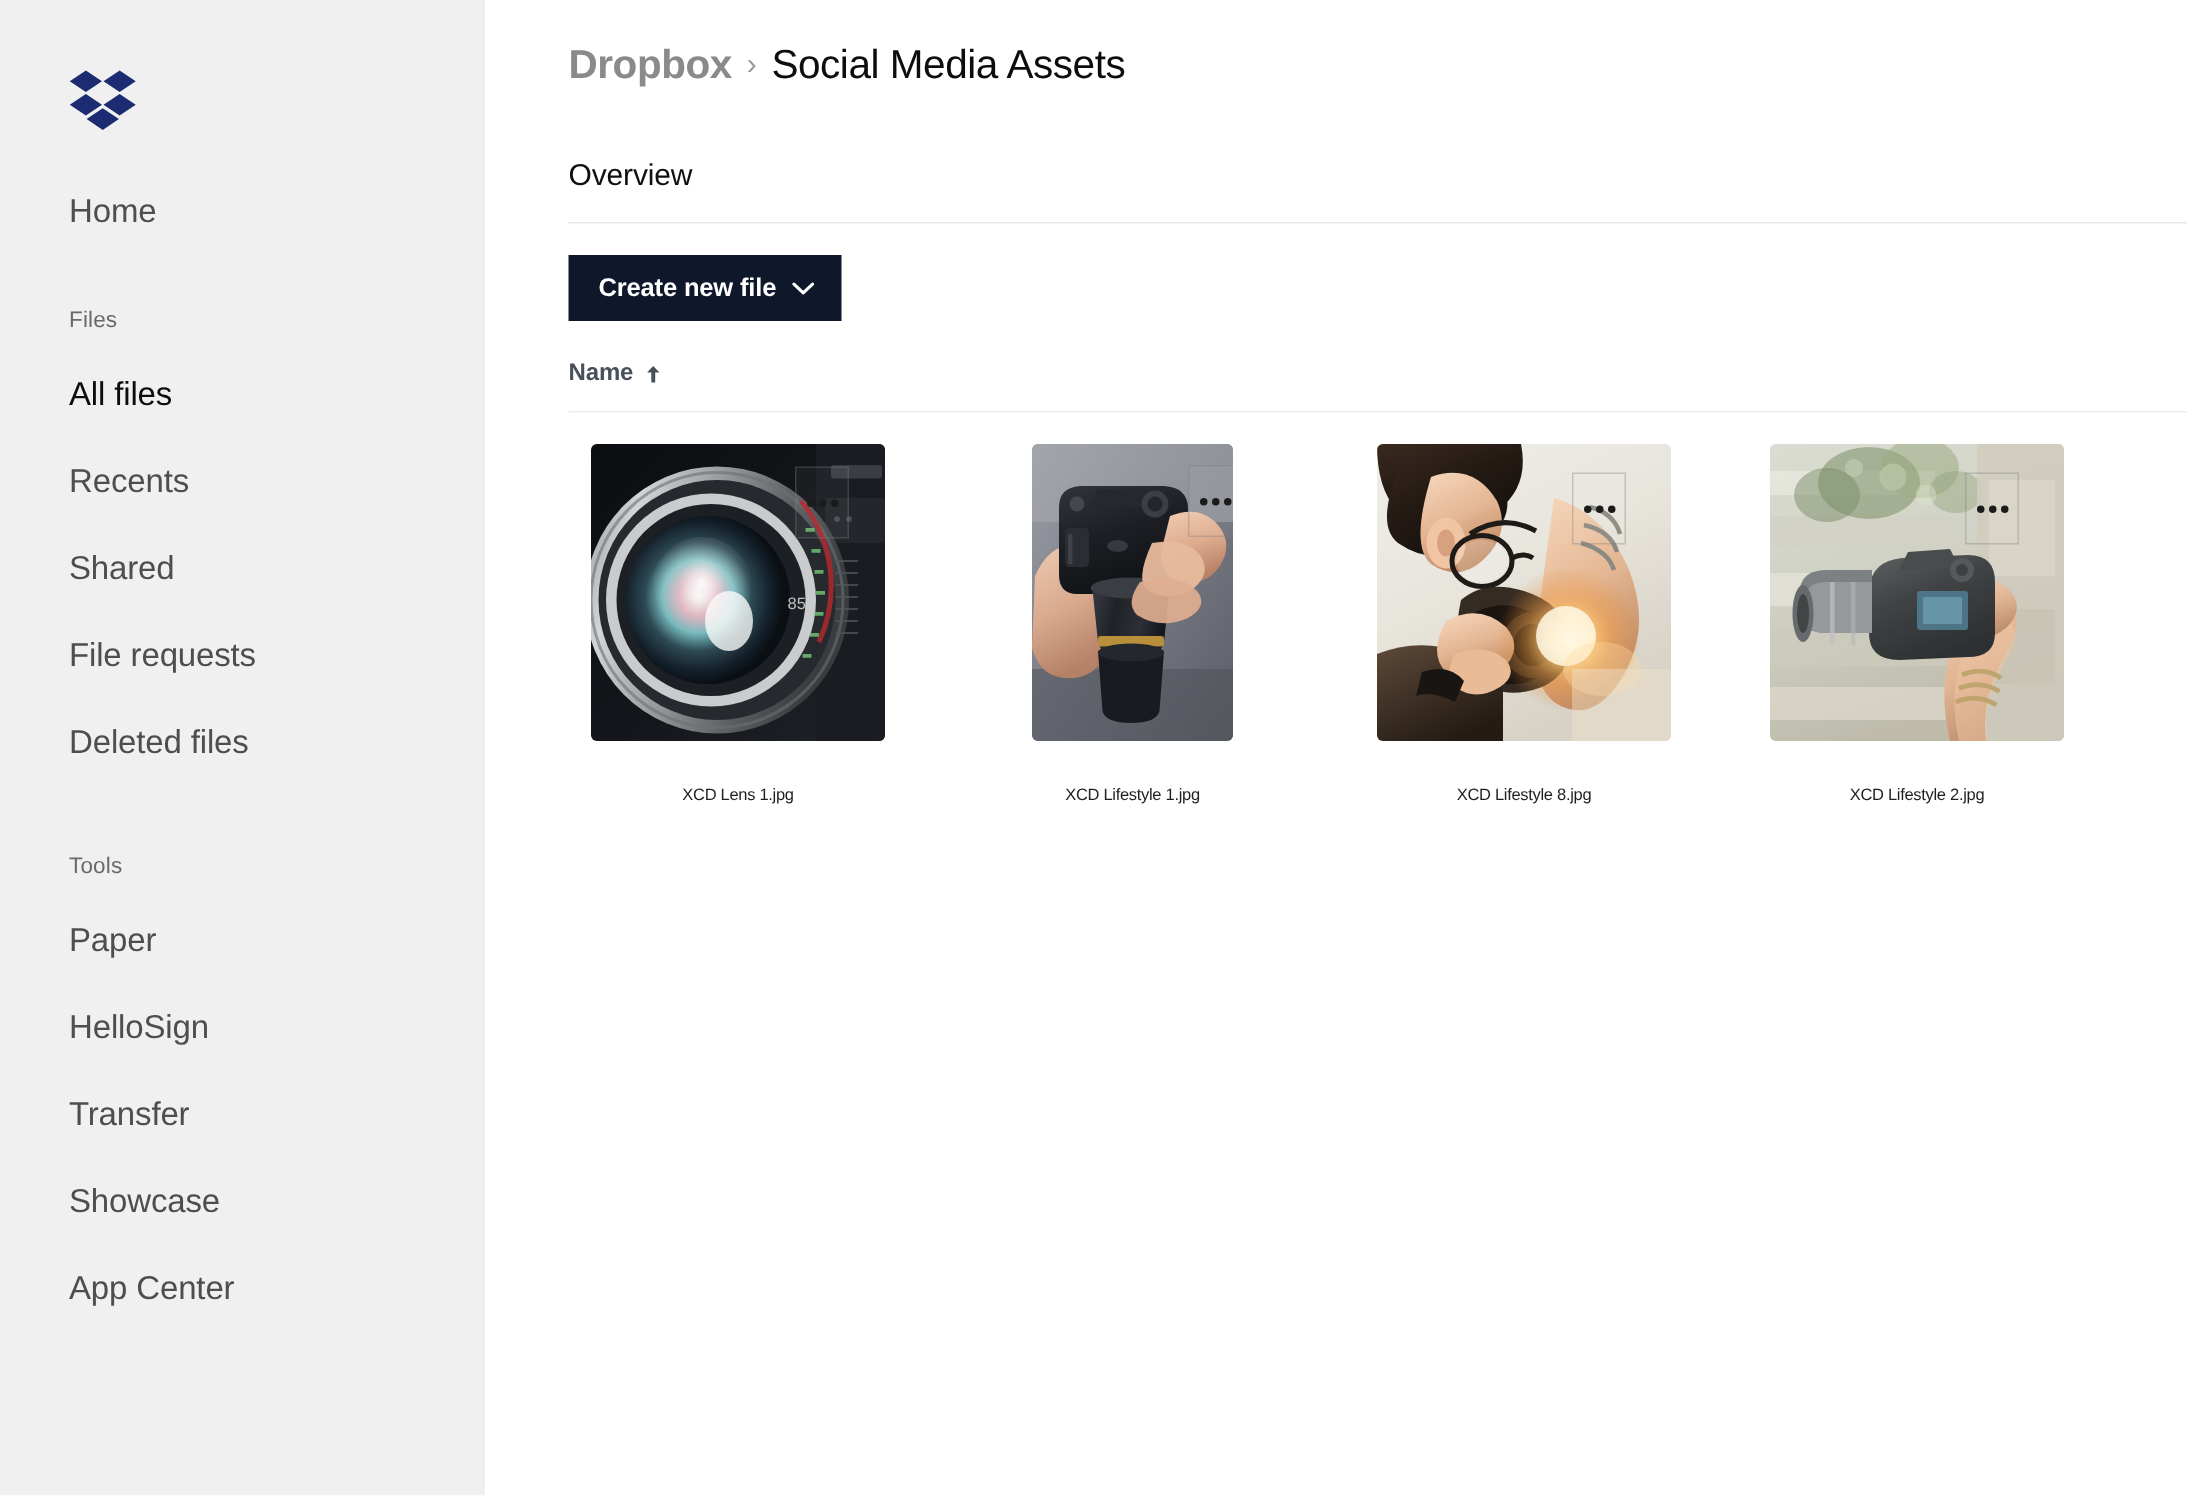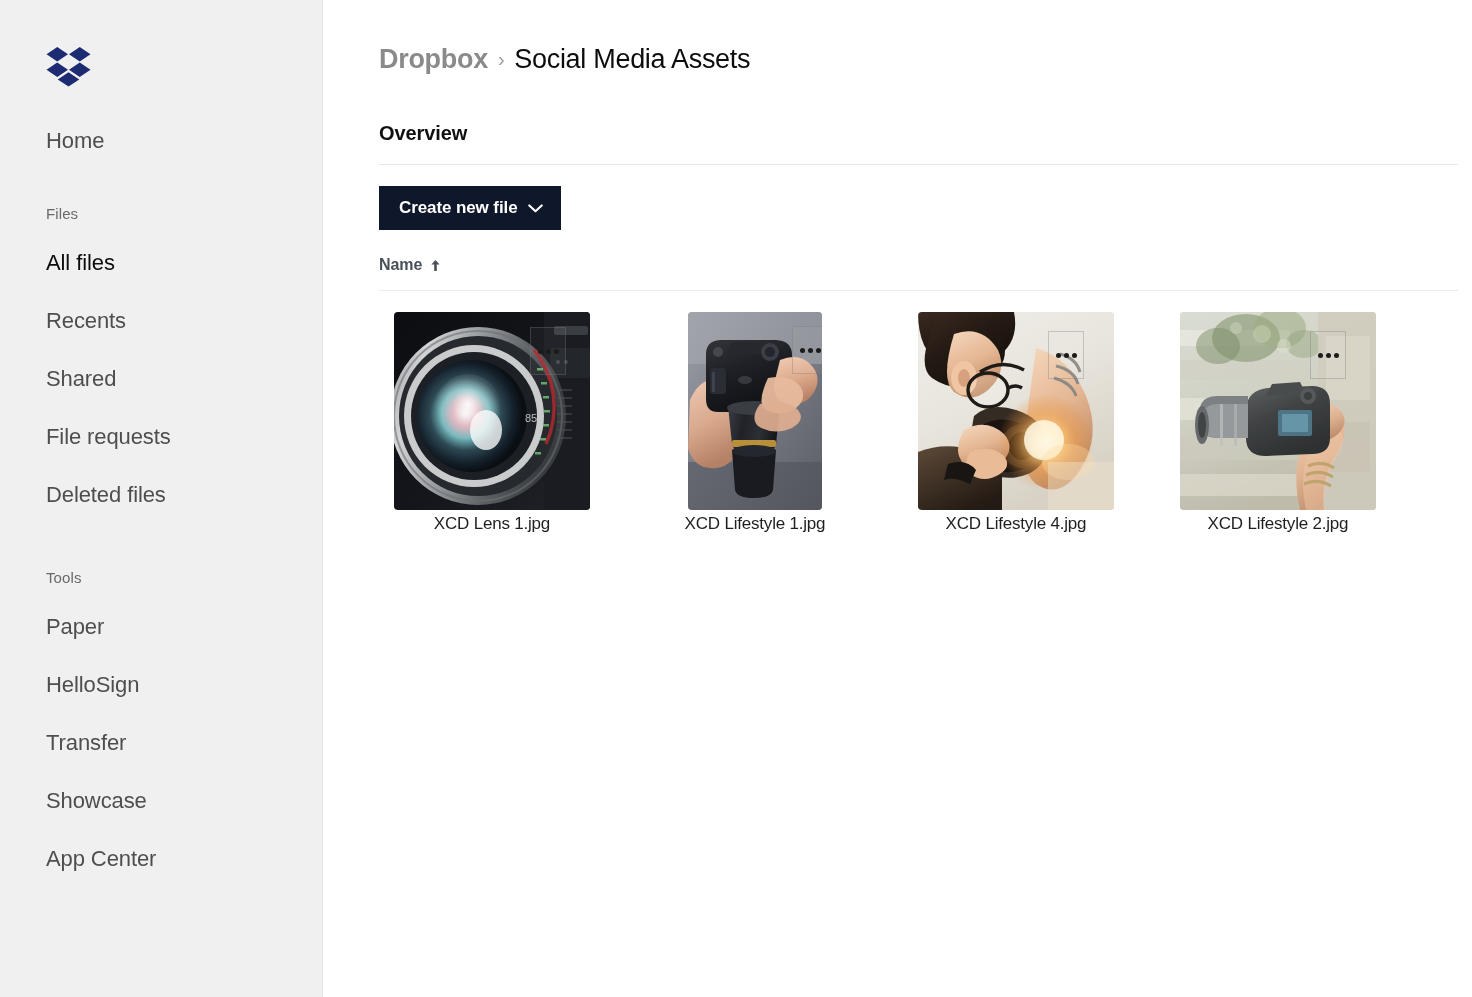--- a/index.html
+++ b/index.html
@@ -66,21 +66,21 @@
     flex: 1;
     height: 997px;
     background: #ffffff;
     padding: 0 0 0 56px;
     position: relative;
   }
 
   .breadcrumb {
     display: flex;
     align-items: center;
-    padding-top: 44px;
+    padding-top: 28px;
     font-size: 27px;
     letter-spacing: -0.3px;
   }
   .crumb-root {
     color: #8a8a8a;
     font-weight: 700;
     cursor: pointer;
   }
   .crumb-sep {
     color: #9a9a9a;
@@ -89,21 +89,21 @@
     font-weight: 400;
   }
   .crumb-current {
     color: #0d0d0d;
     font-weight: 400;
   }
 
   .section-title {
     margin-top: 47px;
     font-size: 20px;
-    font-weight: 700;
+    font-weight: 400;
     color: #101010;
     letter-spacing: -0.1px;
   }
 
   .divider {
     margin-top: 19px;
     margin-right: 14px;
     height: 1px;
     background: #e8e8e8;
   }
@@ -180,23 +180,23 @@
     cursor: pointer;
   }
   .more-btn .dot {
     width: 5px; height: 5px;
     border-radius: 50%;
     background: #1b1b1b;
     display: block;
   }
 
   .tile-label {
-    margin-top: 4px;
+    margin-top: 30px;
     text-align: center;
-    font-size: 17px;
+    font-size: 11px;
     color: #1f1f1f;
     letter-spacing: -0.2px;
     white-space: nowrap;
   }
 </style>
 </head>
 <body>
 
 <div class="app">
 
@@ -498,21 +498,21 @@
             <ellipse cx="150" cy="150" rx="26" ry="18" fill="#ffd9a0" opacity="0.35"></ellipse>
 
             <rect x="130" y="150" width="66" height="48" fill="#f0e2cc" opacity="0.45"></rect>
           </svg>
           <div class="more-btn" style="width:36px;height:48px;top:19px;right:30px;">
             <span class="dot"></span>
             <span class="dot"></span>
             <span class="dot"></span>
           </div>
         </div>
-        <div class="tile-label">XCD Lifestyle 4.jpg</div>
+        <div class="tile-label">XCD Lifestyle 8.jpg</div>
       </div>
 
       <div class="tile" style="width:222px;">
         <div class="thumb" style="width:196px;height:198px;margin:0 auto;">
           <svg width="196" height="198" viewBox="0 0 196 198" aria-hidden="true">
             <defs>
               <linearGradient id="t4sky" x1="0" y1="0" x2="0.3" y2="1">
                 <stop offset="0%" stop-color="#d9dcd2"></stop>
                 <stop offset="45%" stop-color="#cfd0c4"></stop>
                 <stop offset="100%" stop-color="#b9b6a6"></stop>

